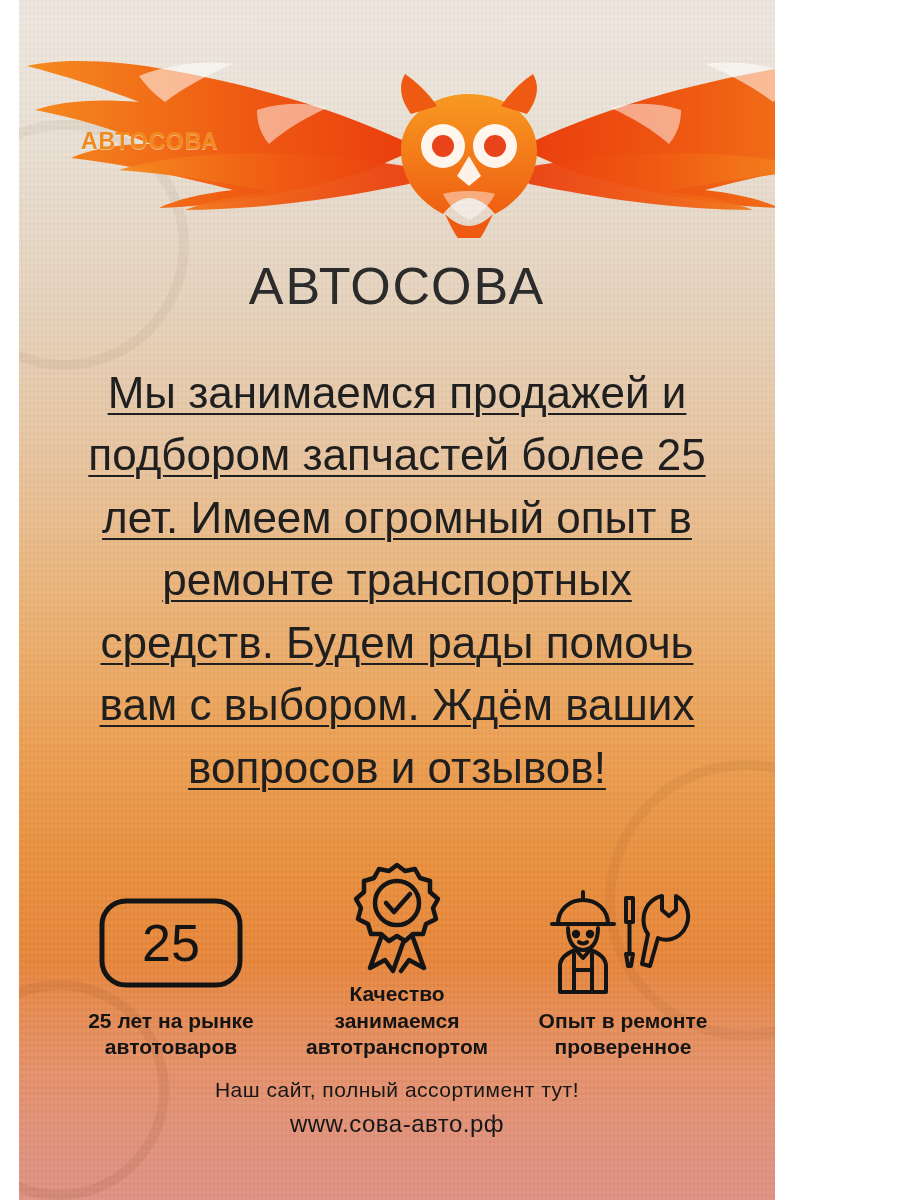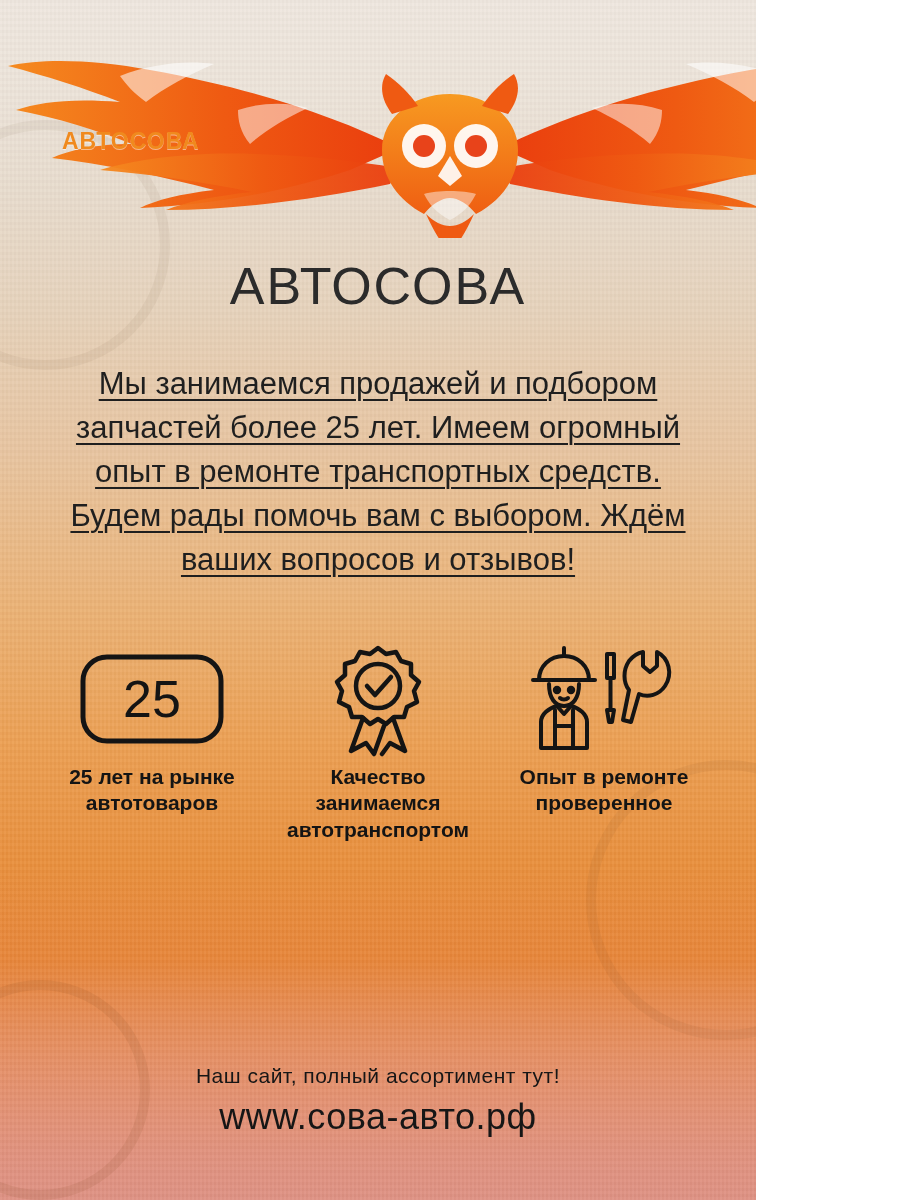--- a/index.html
+++ b/index.html
@@ -25,20 +25,21 @@
         #e8dccd 16%,
         #e6d2bb 26%,
         #e8c49f 38%,
         #ebb377 50%,
         #ec9f52 62%,
         #e98f3c 72%,
         #e8873a 80%,
         #e9accd00 80%),
       linear-gradient(180deg, #e8873a 80%, #e5accc 100%);
     overflow: hidden;
+    margin-left: 19px;
   }
   .poster::before {
     
     content: "";
     position: absolute;
     left: 0; right: 0; top: 0; bottom: 0;
     background: linear-gradient(180deg,
       rgba(245,241,235,0) 0%,
       rgba(245,241,235,0) 55%,
       rgba(232,135,58,0.0) 72%,
@@ -99,34 +100,34 @@
     font-family: "Liberation Sans", sans-serif;
     font-weight: 400;
     margin-top: 6px;
   }
 
   
   .lead {
     position: relative;
     margin: 46px 60px 0 60px;
     text-align: center;
-    font-size: 31px;
+    font-size: 44px;
     line-height: 1.42;
     color: #1f1f1f;
     text-decoration: underline;
     text-decoration-thickness: 2px;
     text-underline-offset: 5px;
   }
 
   
   .features {
     position: relative;
     display: flex;
     justify-content: space-between;
-    align-items: flex-start;
+    align-items: flex-end;
     margin: 62px 46px 0 46px;
     gap: 14px;
   }
   .feature {
     width: 270px;
     text-align: center;
   }
   .feature .art {
     height: 110px;
     display: flex;
@@ -148,21 +149,21 @@
     right: 0;
     bottom: 62px;
     text-align: center;
     color: #161616;
   }
   .footer .line1 {
     font-size: 21px;
     letter-spacing: 0.5px;
   }
   .footer .line2 {
-    font-size: 36px;
+    font-size: 24px;
     margin-top: 8px;
     letter-spacing: 0.5px;
   }
 </style>
 </head>
 <body>
 
 <div class="poster">
   <div class="texture"></div>
   <div class="ghost-wheel w1"></div>

